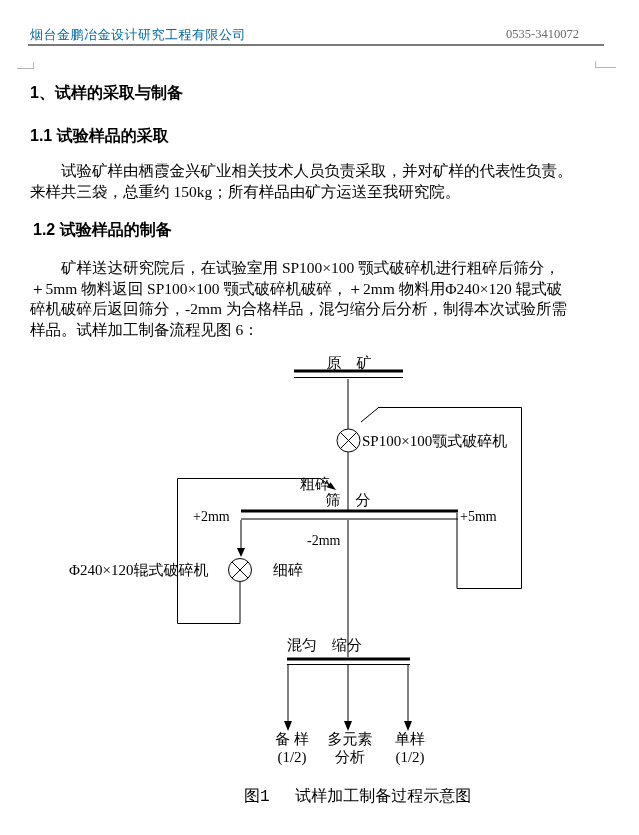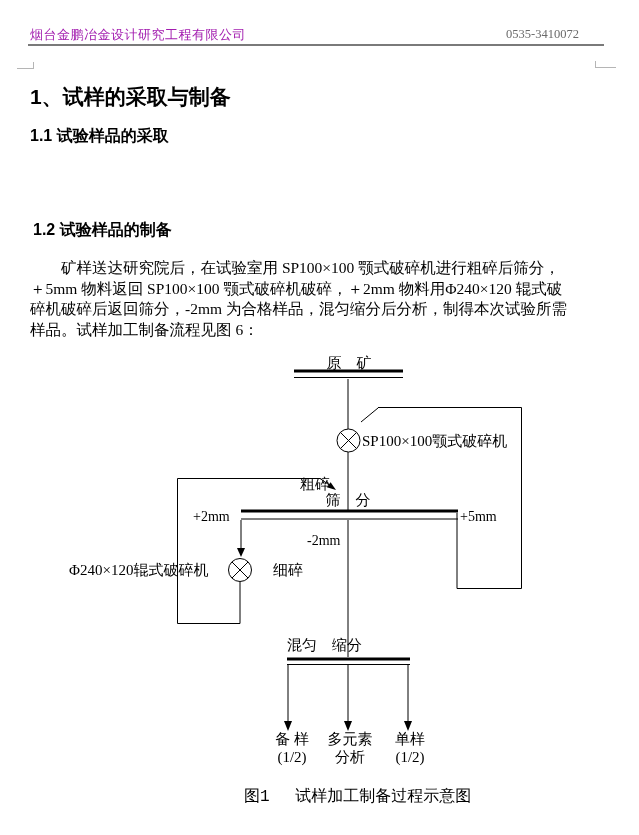--- a/index.html
+++ b/index.html
@@ -9,21 +9,21 @@
     position: relative;
     width: 639px;
     height: 835px;
     background: #ffffff;
     overflow: hidden;
   }
   .abs { position: absolute; }
   
   .company {
     left: 30px; top: 26px;
-    font-size: 13px; color: #a21caf;
+    font-size: 13px; color: #0369a1;
     letter-spacing: 0.5px;
     white-space: nowrap;
   }
   .phone {
     left: 506px; top: 27px;
     font-size: 12.5px; color: #6a6a6a;
     white-space: nowrap;
   }
   .header-rule {
     left: 28px; top: 44px;
@@ -39,21 +39,21 @@
   .mark-right {
     left: 595px; top: 61px;
     width: 21px; height: 7px;
     border-bottom: 1px solid #b5b5b5;
     border-left: 1px solid #b5b5b5;
   }
   
   .doc-title {
     left: 30px; top: 83px;
     font-family: "Liberation Sans", sans-serif;
-    font-size: 21px; font-weight: bold;
+    font-size: 16px; font-weight: bold;
     white-space: nowrap;
   }
   .h2 {
     font-family: "Liberation Sans", sans-serif;
     font-size: 16px; font-weight: bold;
     white-space: nowrap;
   }
   .h2-1 { left: 30px; top: 126px; }
   .h2-2 { left: 33px; top: 220px; }
   .para { left: 30px; width: 590px; font-size: 15.5px; }
@@ -93,20 +93,24 @@
 
   <div class="abs company">烟台金鹏冶金设计研究工程有限公司</div>
   <div class="abs phone">0535-3410072</div>
   <div class="abs header-rule"></div>
   <div class="abs mark-left"></div>
   <div class="abs mark-right"></div>
 
   <div class="abs doc-title">1、试样的采取与制备</div>
   <div class="abs h2 h2-1">1.1 试验样品的采取</div>
 
+  <div class="abs para p1">
+    <div class="line indent">试验矿样由栖霞金兴矿业相关技术人员负责采取，并对矿样的代表性负责。</div>
+    <div class="line">来样共三袋，总重约 150kg；所有样品由矿方运送至我研究院。</div>
+  </div>
 
   <div class="abs h2 h2-2">1.2 试验样品的制备</div>
 
   <div class="abs para p2">
     <div class="line indent">矿样送达研究院后，在试验室用 SP100×100 颚式破碎机进行粗碎后筛分，</div>
     <div class="line">＋5mm 物料返回 SP100×100 颚式破碎机破碎，＋2mm 物料用Φ240×120 辊式破</div>
     <div class="line">碎机破碎后返回筛分，-2mm 为合格样品，混匀缩分后分析，制得本次试验所需</div>
     <div class="line">样品。试样加工制备流程见图 6：</div>
   </div>
 

